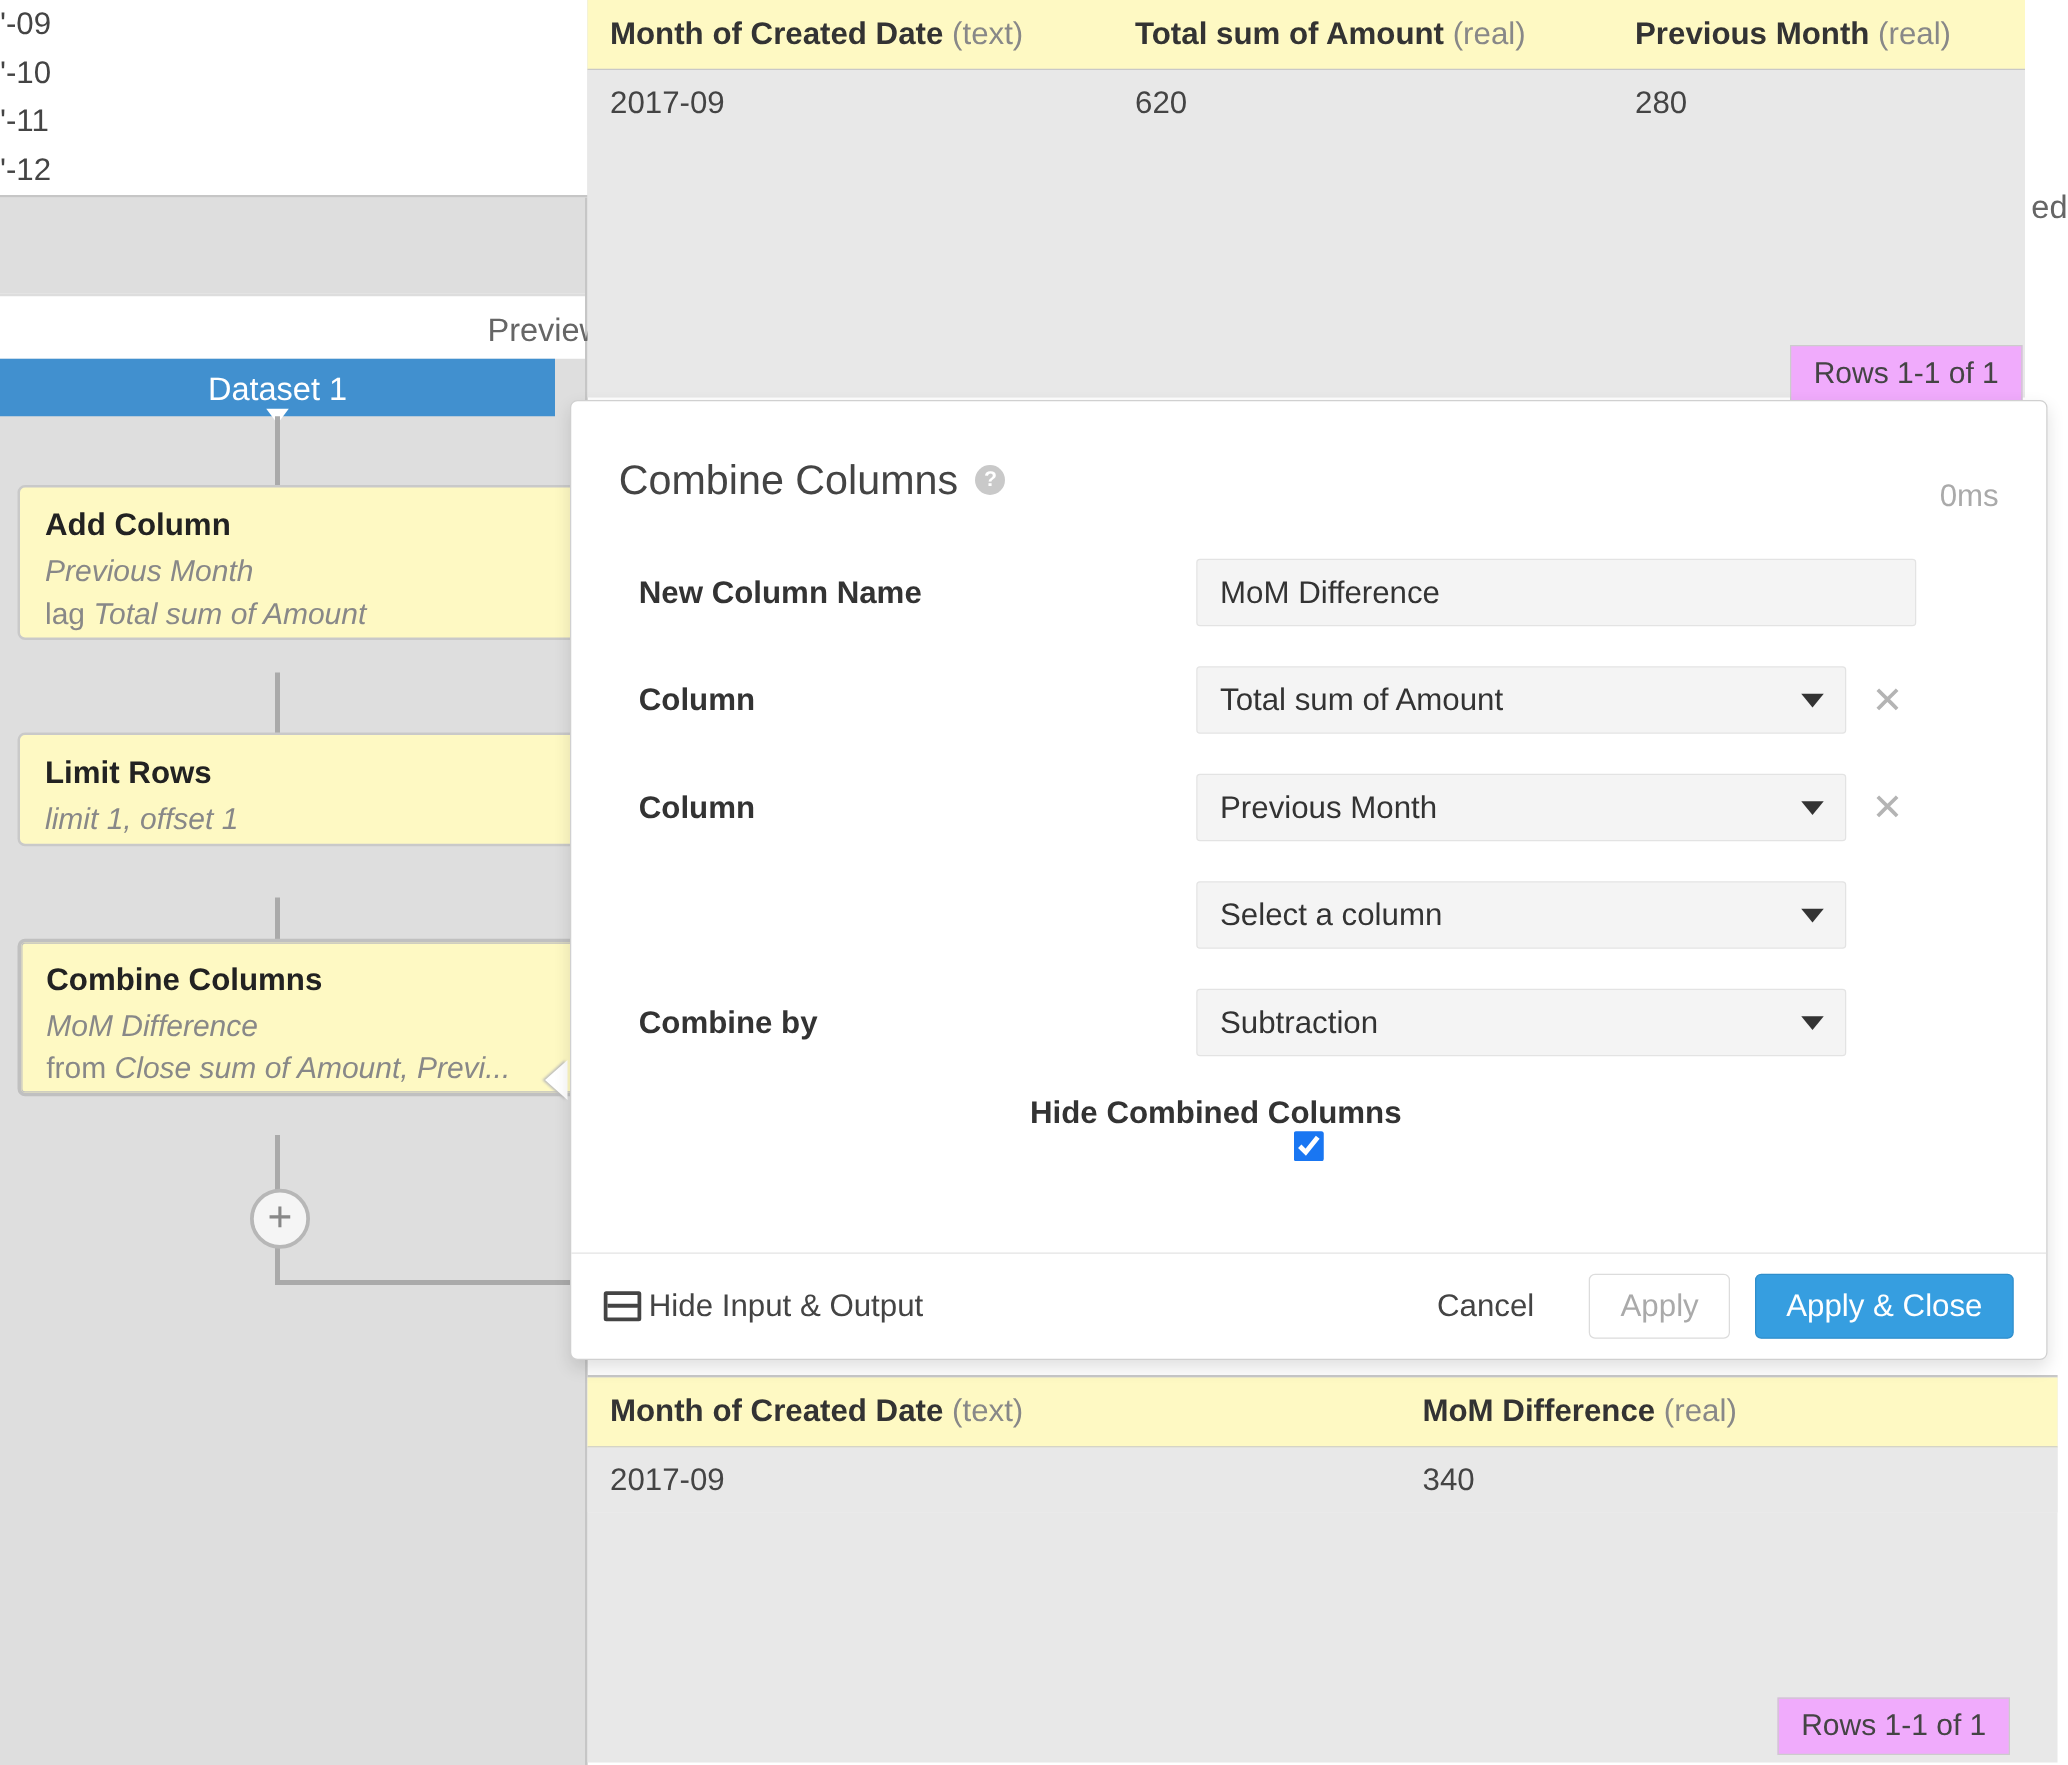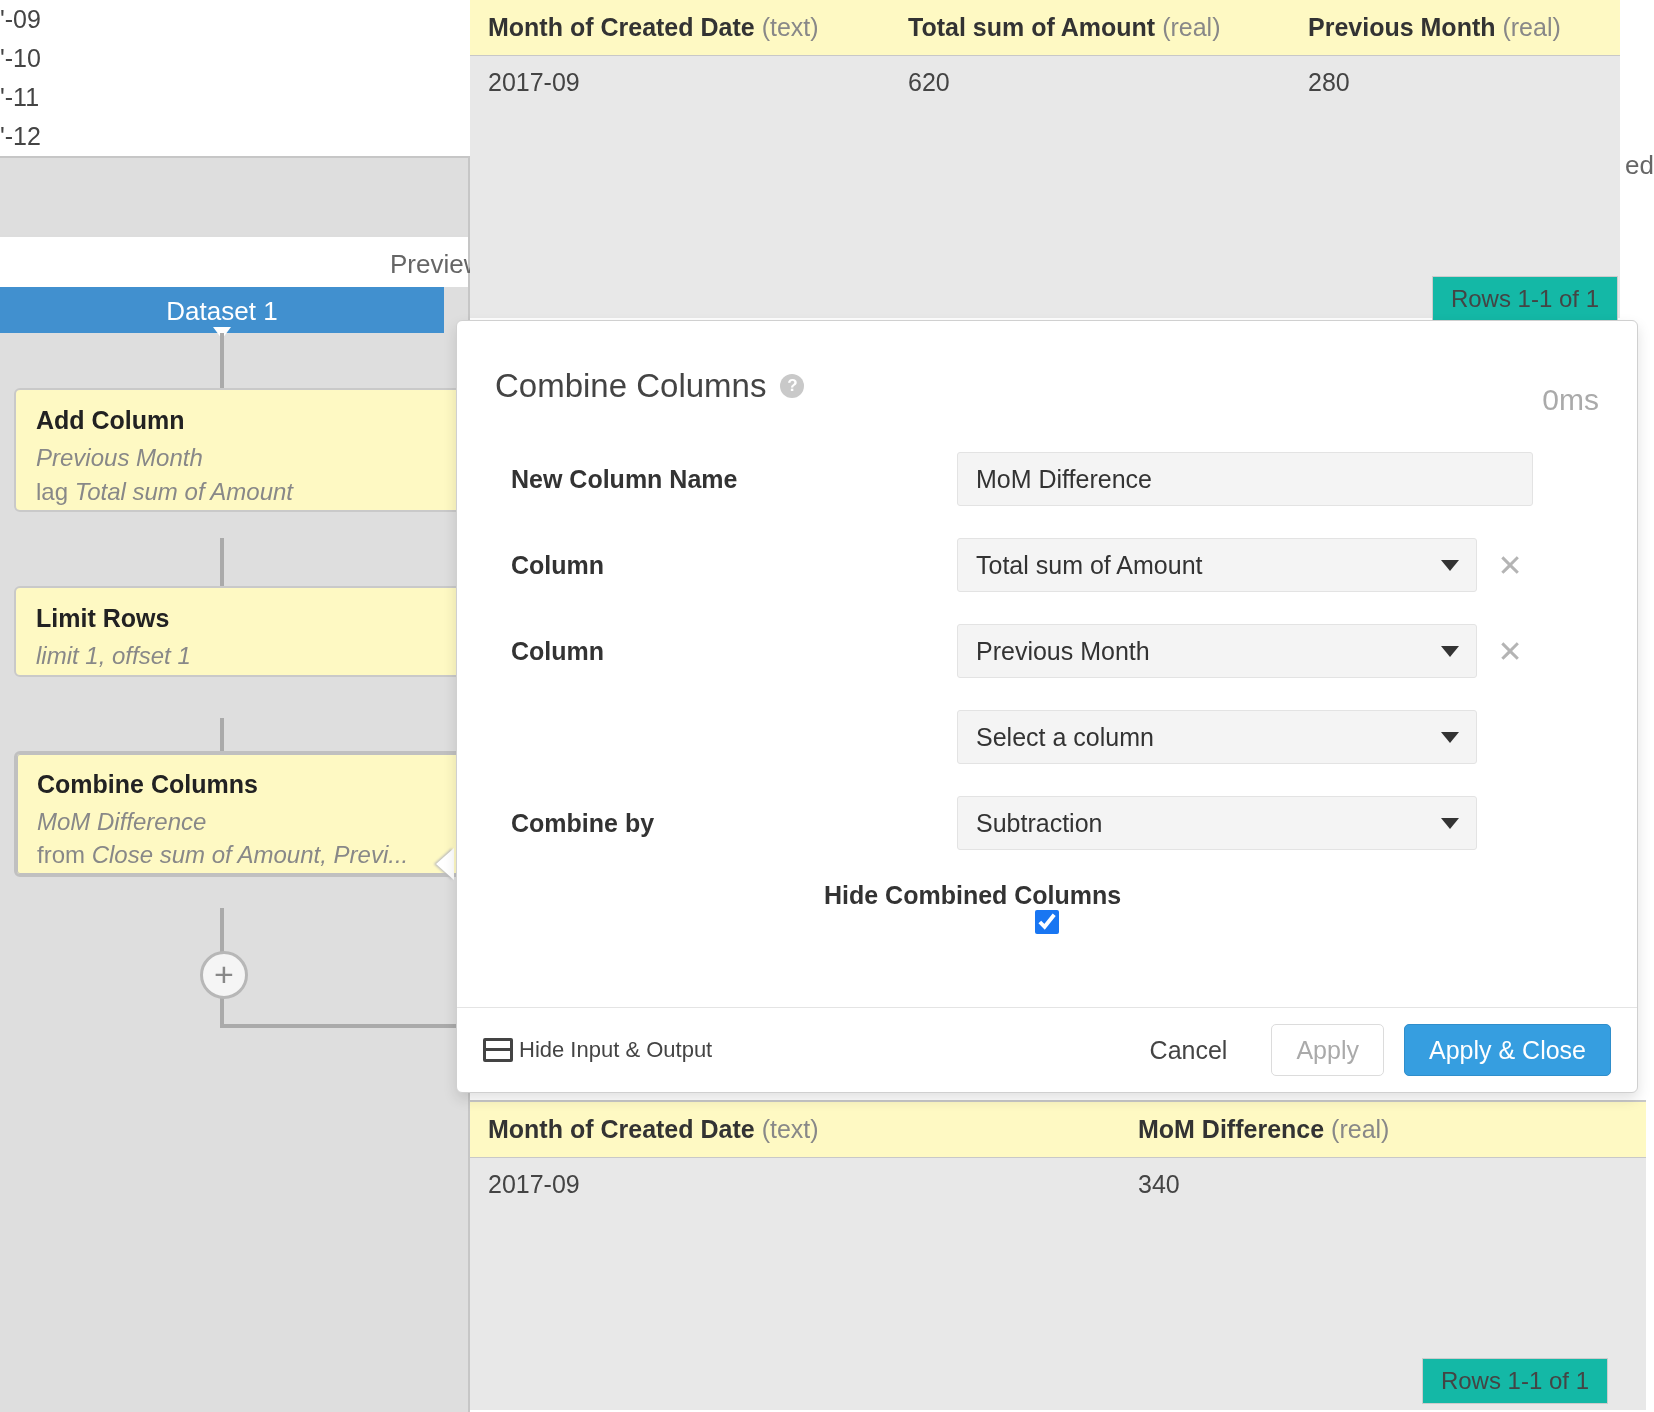--- a/index.html
+++ b/index.html
@@ -151,21 +151,21 @@
   .input-area-fill {
     position: absolute;
     left: 0; top: 108px;
     width: 1150px;
     height: 210px;
     background: #e8e8e8;
   }
   .rows-badge {
     position: absolute;
     right: 36px; top: 276px;
-    background: #14b8a6;
+    background: #f0abfc;
     border: 1px solid #ccc;
     padding: 8px 18px;
     font-size: 24px;
     color: #444;
   }
 
   
   .dialog {
     position: absolute;
     left: 456px;
@@ -190,21 +190,21 @@
     align-items: center;
     gap: 14px;
   }
   .help-icon {
     width: 24px; height: 24px; border-radius: 50%;
     background: #c9c9c9;
     color: #fff;
     font-size: 17px; font-weight: 700;
     display: inline-flex; align-items:center; justify-content:center;
   }
-  .timing { color: #aaa; font-size: 30px; margin-top: 28px; }
+  .timing { color: #aaa; font-size: 25px; margin-top: 28px; }
   .form {
     padding: 24px 54px 40px 54px;
   }
   .form-row {
     display: flex;
     align-items: center;
     margin-bottom: 30px;
     min-height: 56px;
   }
   .form-row .label {
@@ -284,21 +284,21 @@
     border-radius: 2px;
   }
   .tbl-icon::after {
     content: "";
     position: absolute;
     left: 3px; right: 3px; top: 10px;
     height: 3px; background: #444;
     box-shadow: 10px -8px 0 -0px #444 inset;
   }
   .hide-io {
-    font-size: 22px; color: #444;
+    font-size: 25px; color: #444;
     display: flex; align-items: center;
     cursor: pointer;
     flex: 0 0 auto;
   }
   .spacer { flex: 1; }
   .btn {
     height: 52px;
     border-radius: 5px;
     font-size: 25px;
     padding: 0 24px;

